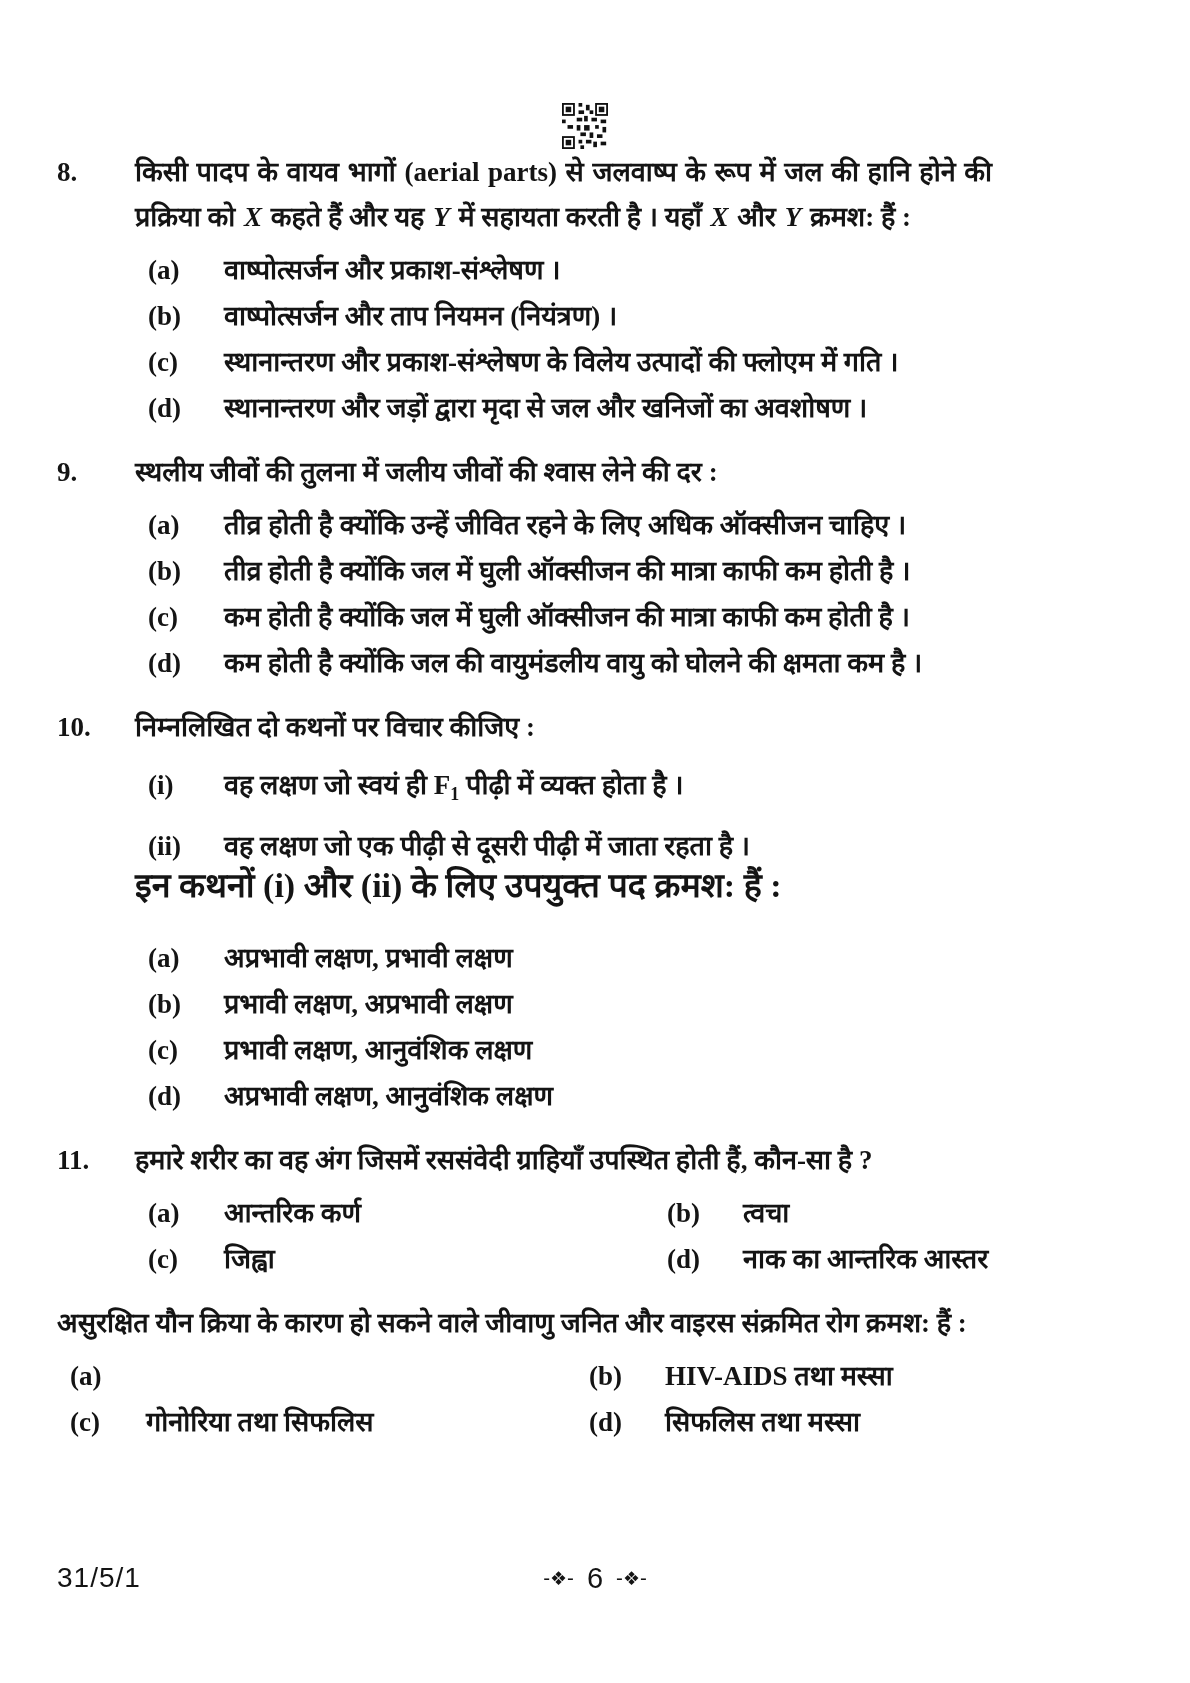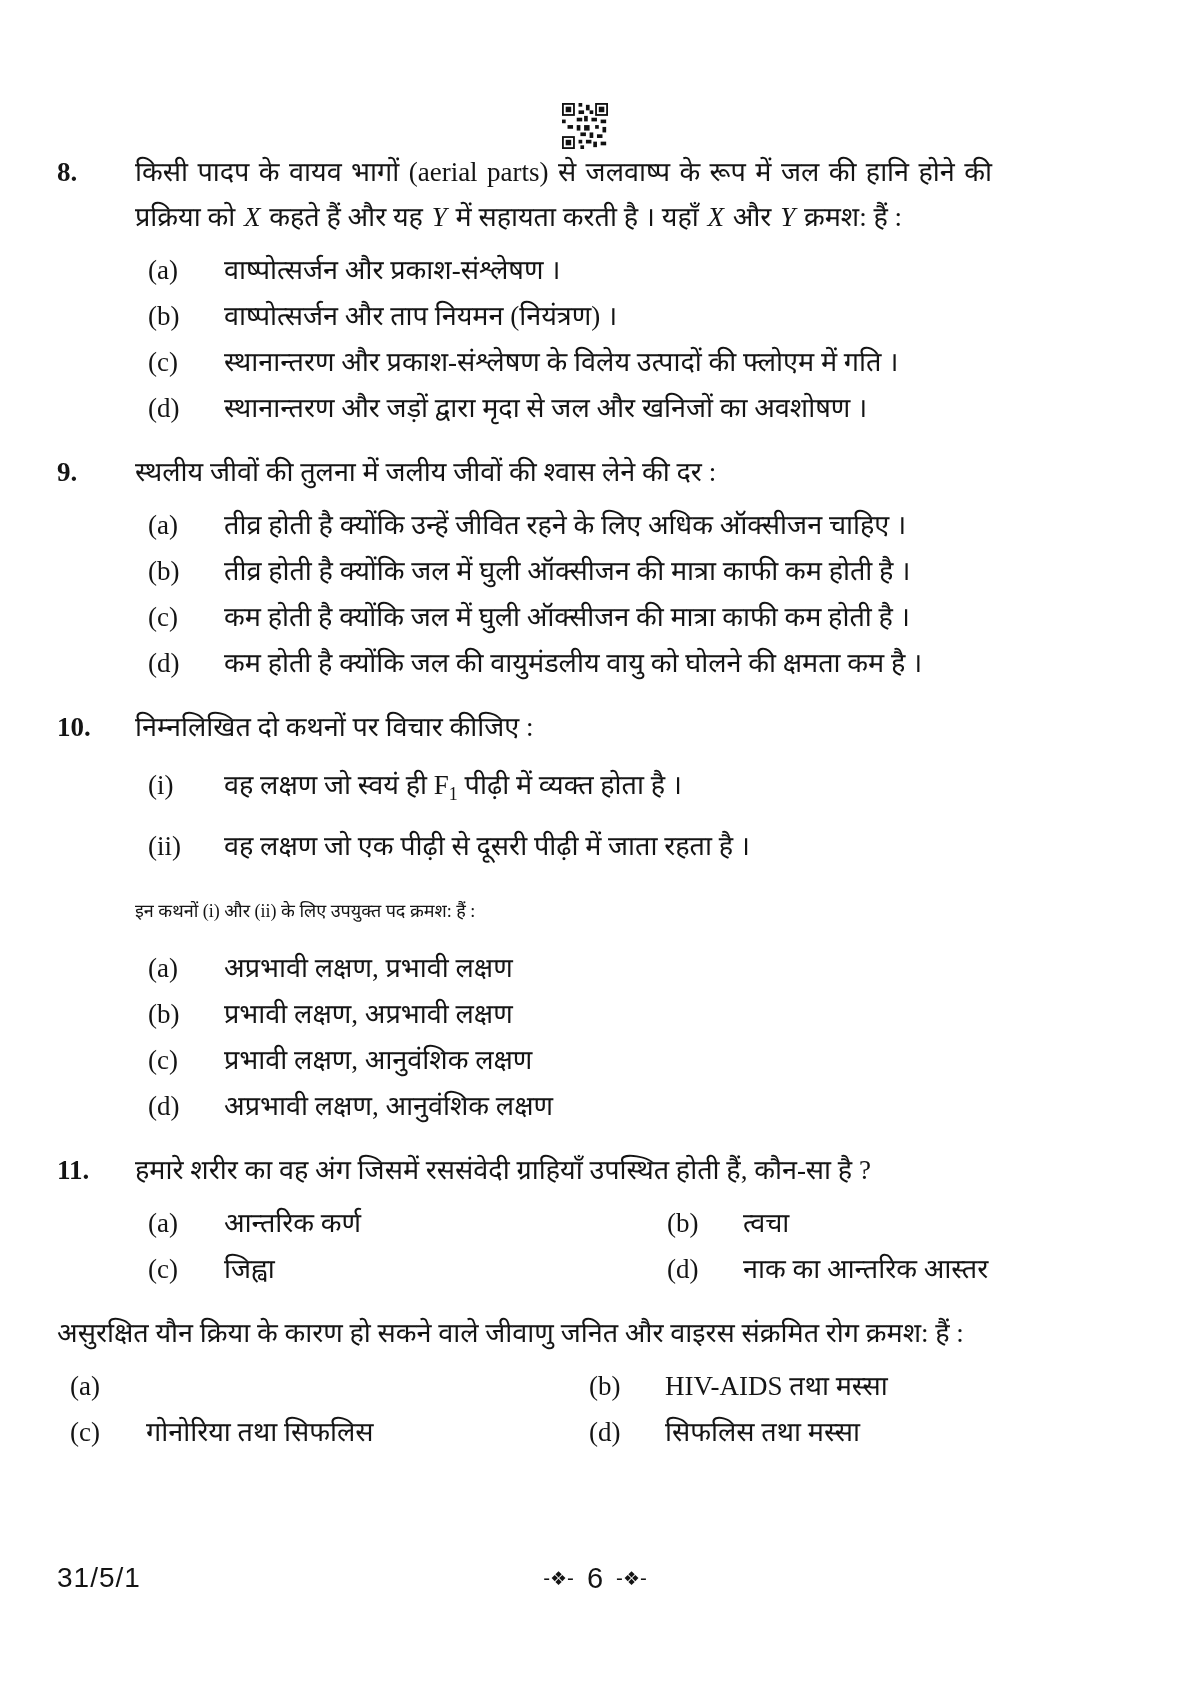--- a/index.html
+++ b/index.html
@@ -10,29 +10,29 @@
     background:#ffffff;
     color:#141414;
     font-family:"Liberation Serif","DejaVu Serif",serif;
     box-sizing:border-box;
     padding:150px 198px 0 57px;
     overflow:hidden;
   }
   .qr-abs{position:absolute;top:103px;left:562px;width:46px;height:46px;}
   .question{display:flex;margin-bottom:26px;}
   .qnum{width:78px;flex:0 0 78px;font-weight:bold;font-size:27px;line-height:45px;}
-  .qbody{flex:1;min-width:0;}
+  .qbody{flex:1;min-width:0;font-weight:bold;}
   .qtext{margin:0;font-size:27px;line-height:45px;text-align:justify;}
   .var{font-style:italic;padding:0 2px;}
   .option{display:flex;margin-top:14px;font-size:27px;line-height:32px;}
   .opt-label{flex:0 0 76px;width:76px;margin-left:13px;}
   .opt-text{flex:1;min-width:0;}
   .options-grid{display:grid;grid-template-columns:519px 1fr;}
   .statement{display:flex;margin-top:18px;font-size:27px;line-height:34px;}
-  .followup{margin-top:26px;font-size:18px;line-height:45px;}
+  .followup{margin-top:0;font-size:34px;line-height:45px;}
   sub.fsub{font-size:18px;}
   .footer-code{
     position:absolute;left:57px;top:1562px;
     font-family:"Liberation Sans","DejaVu Sans",sans-serif;
     font-size:28px;letter-spacing:1px;text-align:right;
   }
   .footer-page{
     position:absolute;left:0;right:0;top:1562px;
     display:flex;justify-content:center;align-items:center;gap:13px;
     font-family:"Liberation Sans","DejaVu Sans",sans-serif;

